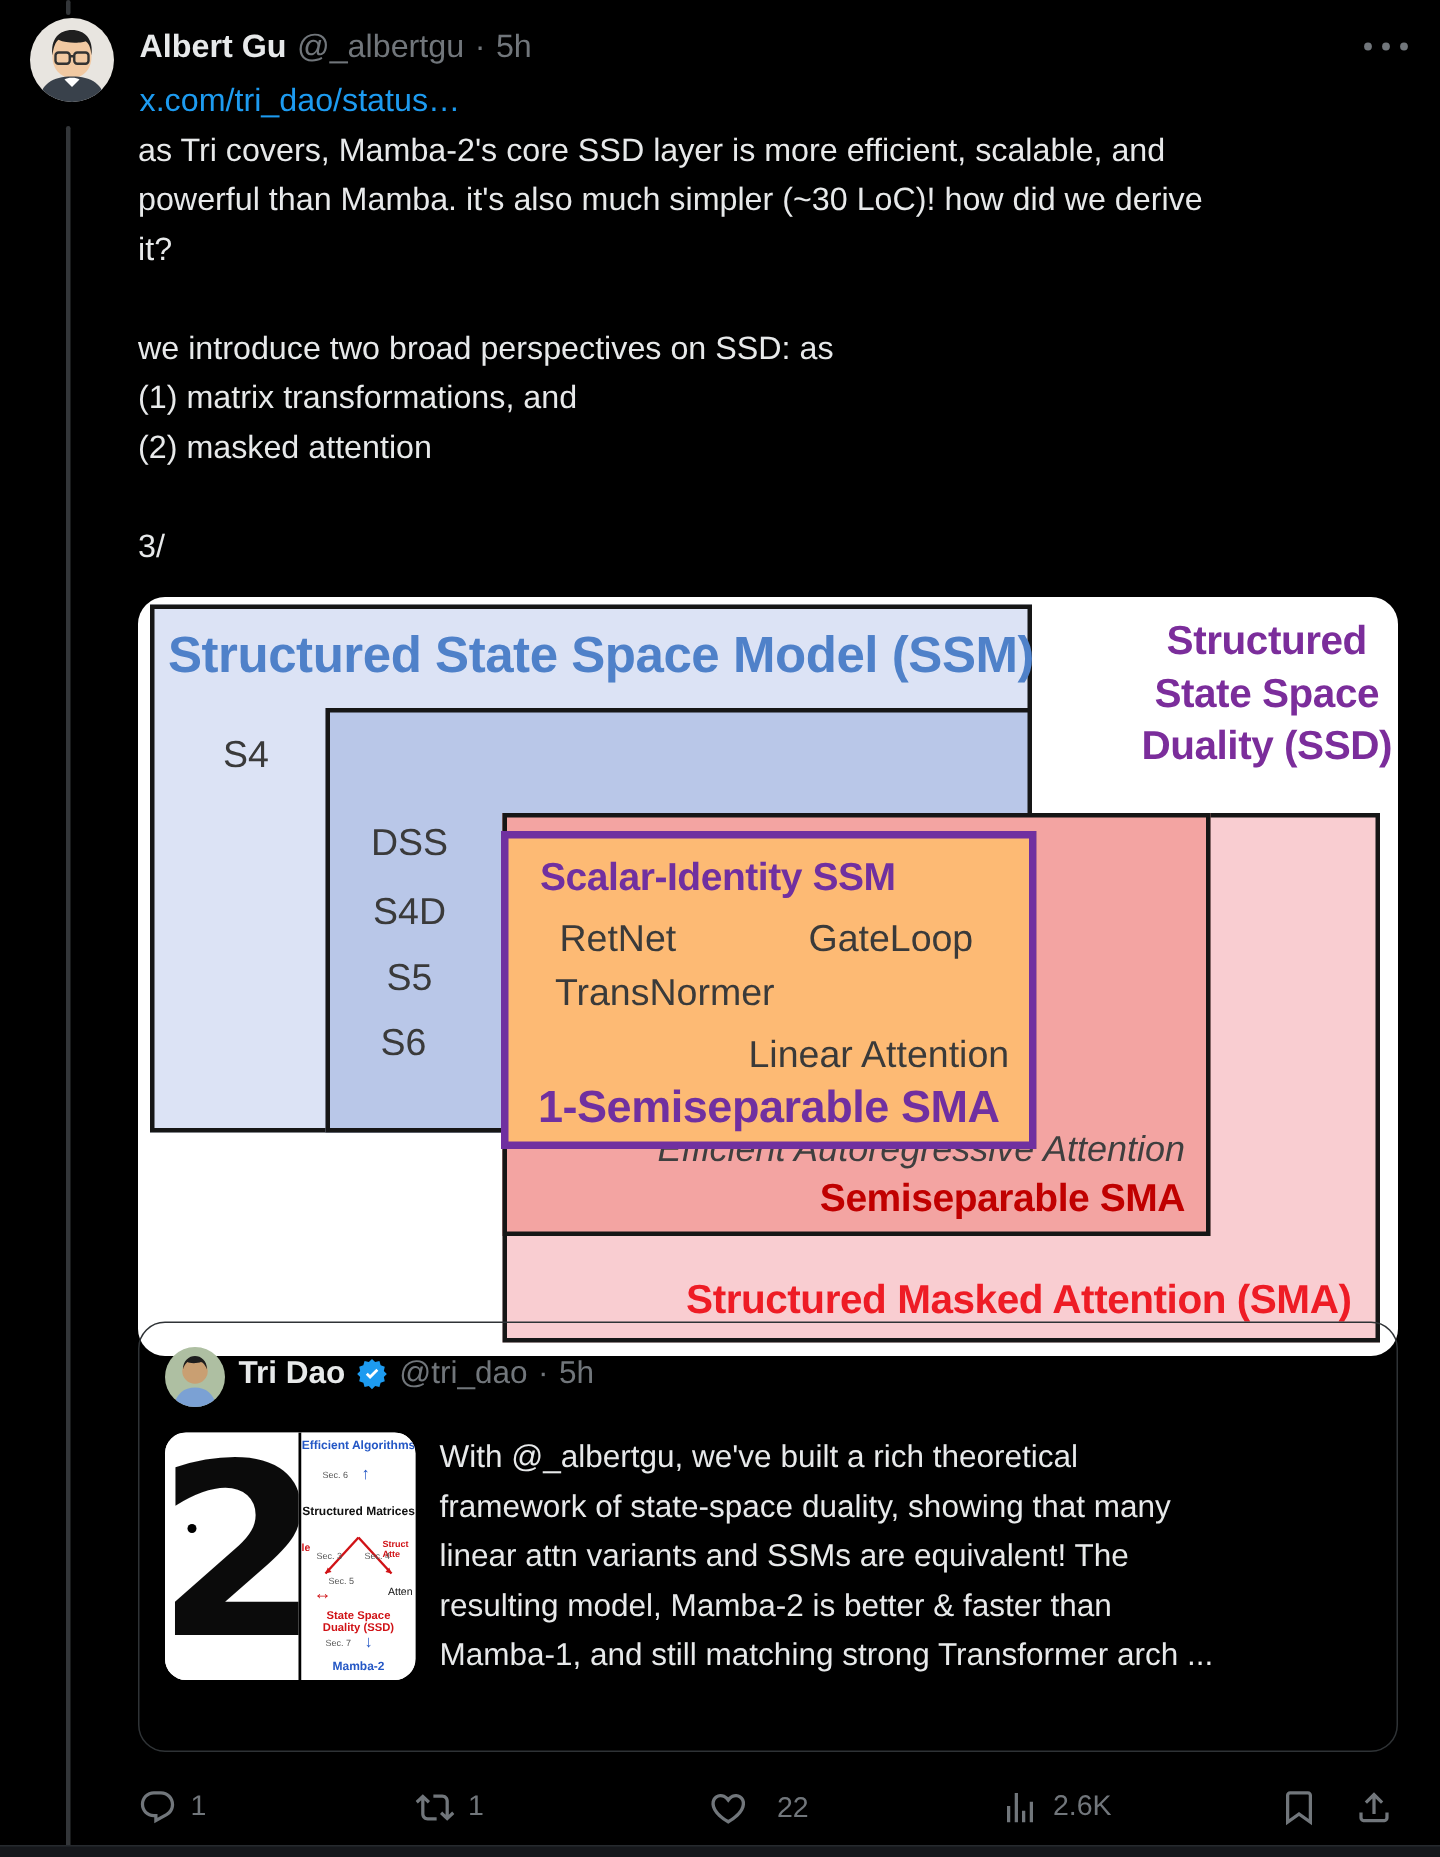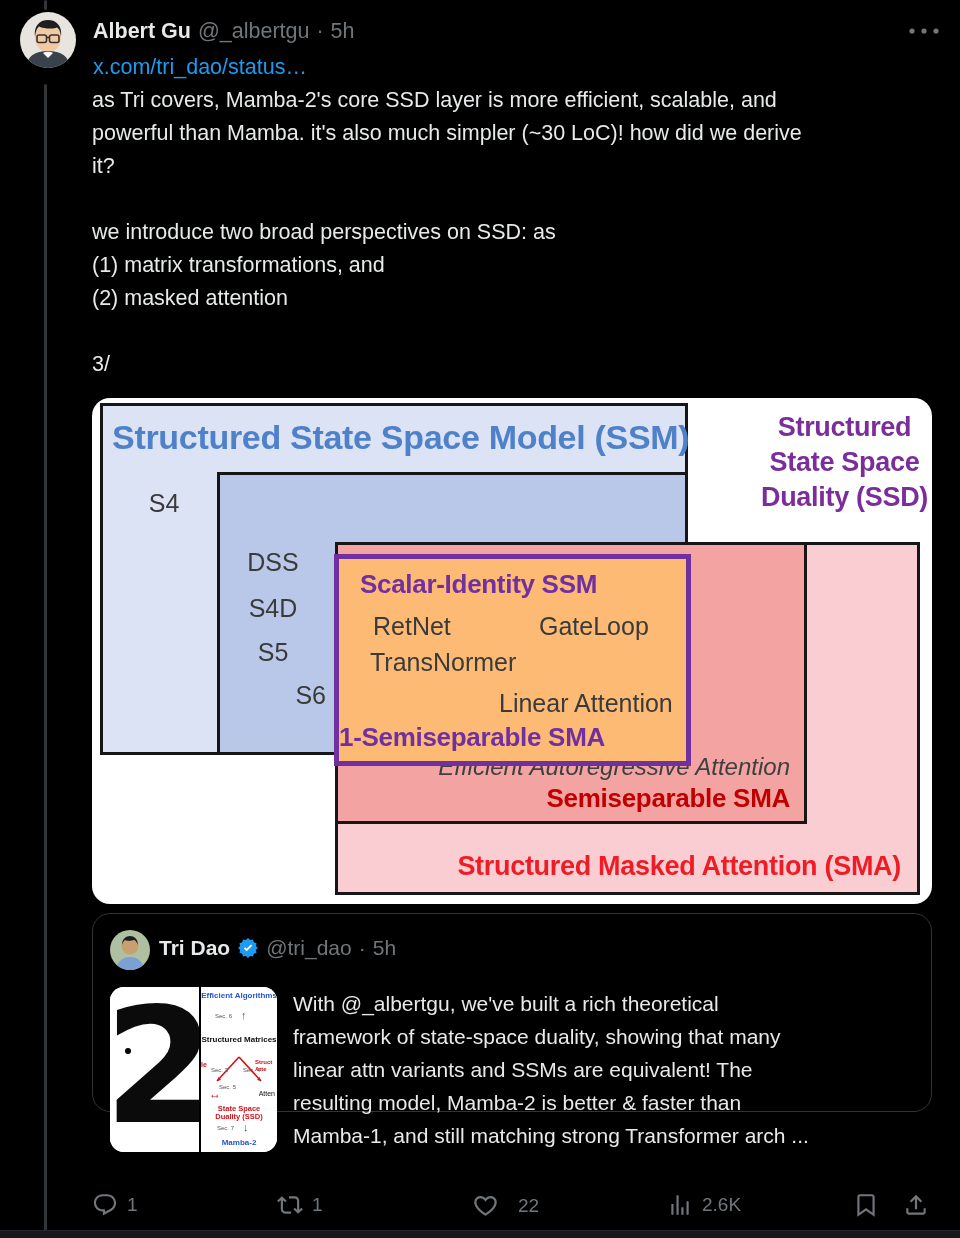--- a/index.html
+++ b/index.html
@@ -27,28 +27,28 @@
   .diag-box{left:125px;top:74px;width:471px;height:283px;background:#b9c7e8;}
   .pink-box{left:243px;top:144px;width:585px;height:353px;background:#f9cdd1;}
   .salmon-box{left:243px;top:144px;width:472px;height:282px;background:#f3a4a2;}
   .purple-box{position:absolute;box-sizing:border-box;left:242px;top:156px;width:357px;height:212px;background:#fdba74;border:5px solid #7030a0;}
   .dtitle{font-weight:bold;letter-spacing:-0.3px;}
   .ssm-title{position:absolute;left:112px;top:418px;font-size:34px;color:#4f81c9;}
   .diag-title{position:absolute;left:238px;top:487px;font-size:26px;color:#1f4e79;}
   .dlab{position:absolute;font-size:25px;color:#3a3a3a;width:80px;text-align:center;}
   .scalar-title{position:absolute;left:21px;top:10px;font-size:26px;color:#7030a0;}
   .pitem{position:absolute;font-size:25px;color:#3a3a3a;}
-  .one-ss{position:absolute;left:0;top:163px;width:100%;font-size:26px;color:#7030a0;}
+  .one-ss{position:absolute;left:0;top:163px;width:100%;text-align:center;font-size:30px;color:#7030a0;}
   .ssd-title{position:absolute;left:732px;top:410px;width:225px;text-align:center;font-size:27px;line-height:35px;color:#7b2d9b;}
   .eff-label{position:absolute;right:14px;bottom:40px;font-size:24px;font-style:italic;color:#3f3f3f;}
   .semi-label{position:absolute;right:14px;bottom:7px;font-size:26px;color:#c00000;}
   .sma-label{position:absolute;right:16px;bottom:10px;font-size:27px;color:#ee1c25;}
 
   
-  .quote-card{position:absolute;left:92px;top:913px;width:840px;height:199px;border:1px solid #2f3336;border-radius:18px;box-sizing:border-box;}
+  .quote-card{position:absolute;left:92px;top:881px;width:840px;height:287px;border:1px solid #2f3336;border-radius:18px;box-sizing:border-box;}
   .q-avatar{position:absolute;left:17px;top:16px;width:40px;height:40px;border-radius:50%;overflow:hidden;}
   .q-name-row{position:absolute;left:66px;top:22px;display:flex;align-items:center;gap:7px;font-size:21px;}
   .q-name{color:#e7e9ea;font-weight:bold;}
   .q-text{position:absolute;left:200px;top:73px;width:628px;font-size:21px;line-height:33px;color:#e7e9ea;}
   .thumb{position:absolute;left:17px;top:73px;width:167px;height:165px;border-radius:14px;background:#fff;overflow:hidden;}
   .thumb-left{position:absolute;left:0;top:0;width:89px;height:165px;background:#fff;overflow:hidden;}
   .thumb-two{position:absolute;left:-6px;top:-14px;font-size:160px;font-weight:bold;color:#0b0b0b;font-family:"DejaVu Sans",sans-serif;}
   .thumb-eye{position:absolute;left:12px;top:58px;width:12px;height:12px;border-radius:50%;background:#fff;}
   .thumb-pupil{position:absolute;left:3px;top:3px;width:6px;height:6px;border-radius:50%;background:#000;}
   .thumb-divider{position:absolute;left:89px;top:0;width:2px;height:165px;background:#000;}
@@ -135,21 +135,21 @@
       <div class="pitem" style="left:31px;top:89px;">TransNormer</div>
       <div class="pitem" style="left:160px;top:130px;">Linear Attention</div>
       <div class="one-ss dtitle">1-Semiseparable SMA</div>
     </div>
 
     <div class="ssm-title dtitle abs" style="left:20px;top:20px;">Structured State Space Model (SSM)</div>
     <div class="dlab" style="left:32px;top:91px;">S4</div>
     <div class="dlab" style="left:141px;top:150px;">DSS</div>
     <div class="dlab" style="left:141px;top:196px;">S4D</div>
     <div class="dlab" style="left:141px;top:240px;">S5</div>
-    <div class="dlab" style="left:154px;top:283px;text-align:right;">S6</div>
+    <div class="dlab" style="left:137px;top:283px;">S6</div>
     <div class="ssd-title dtitle pre abs" style="left:640px;top:12px;width:225px;">Structured
 State Space
 Duality (SSD)</div>
   </div>
 
   <div class="quote-card">
     <div class="q-avatar">
       <svg width="40" height="40" viewBox="0 0 40 40">
         <rect width="40" height="40" fill="#aebfa2"></rect>
         <circle cx="20" cy="16" r="8.5" fill="#c99f72"></circle>

